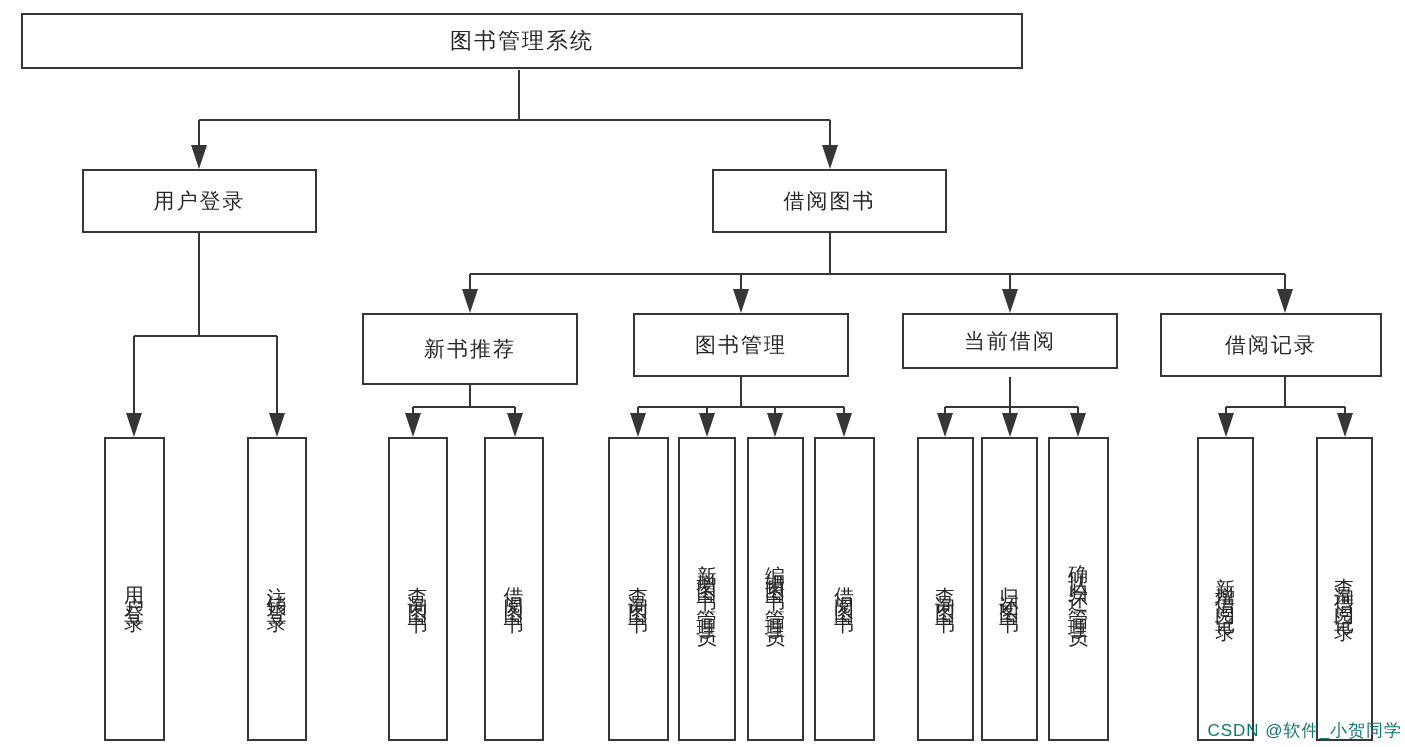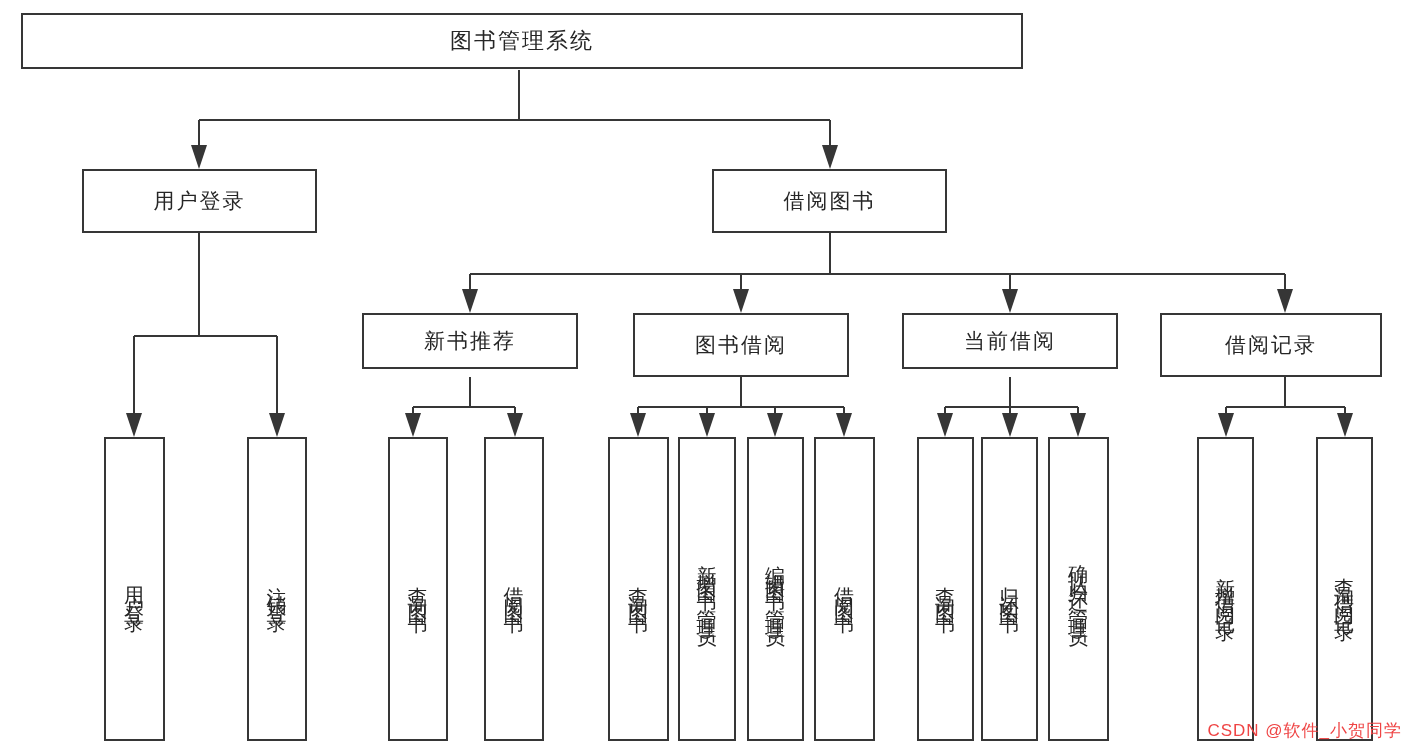--- a/index.html
+++ b/index.html
@@ -14,21 +14,21 @@
     text-align:center;
   }
   .h-label{font-size:21px;letter-spacing:2px;white-space:nowrap;}
   .root-label{font-size:22px;letter-spacing:2px;}
   .leaf .v-label{
     writing-mode:vertical-rl;text-orientation:mixed;
     font-size:20px;letter-spacing:9px;line-height:1;
   }
   .watermark{
     position:absolute;right:3px;bottom:5px;z-index:5;
-    font-size:17px;color:#ef4444;letter-spacing:1px;white-space:nowrap;
+    font-size:17px;color:#0f766e;letter-spacing:1px;white-space:nowrap;
   }
 </style>
 </head>
 <body>
 
 <div class="stage">
 
   <svg class="connectors" viewBox="0 0 1405 747" xmlns="http://www.w3.org/2000/svg">
     <path fill="none" stroke="#363636" stroke-width="2" d="
       M519,70 V120
@@ -90,25 +90,25 @@
     <span class="root-label">图书管理系统</span>
   </div>
 
   <div class="box" style="left:82px;top:169px;width:235px;height:64px;">
     <span class="h-label">用户登录</span>
   </div>
   <div class="box" style="left:712px;top:169px;width:235px;height:64px;">
     <span class="h-label">借阅图书</span>
   </div>
 
-  <div class="box" style="left:362px;top:313px;width:216px;height:56px;">
+  <div class="box" style="left:362px;top:313px;width:216px;height:72px;">
     <span class="h-label">新书推荐</span>
   </div>
   <div class="box" style="left:633px;top:313px;width:216px;height:64px;">
-    <span class="h-label">图书借阅</span>
+    <span class="h-label">图书管理</span>
   </div>
   <div class="box" style="left:902px;top:313px;width:216px;height:56px;">
     <span class="h-label">当前借阅</span>
   </div>
   <div class="box" style="left:1160px;top:313px;width:222px;height:64px;">
     <span class="h-label">借阅记录</span>
   </div>
 
   <div class="box leaf" style="left:104px;top:437px;width:61px;height:304px;">
     <span class="v-label">用户登录</span>

